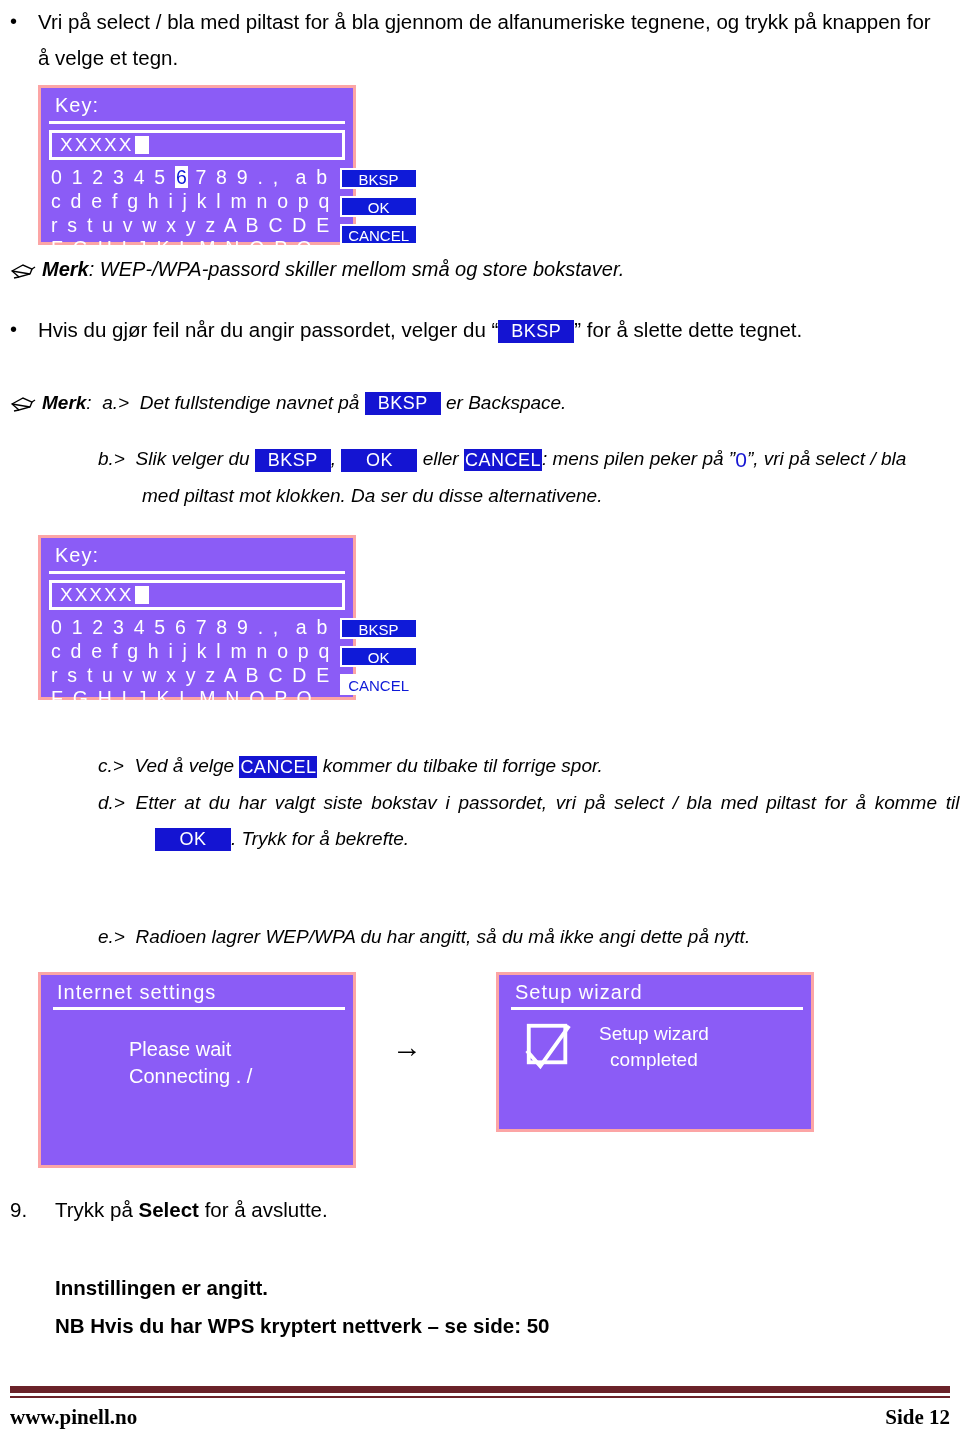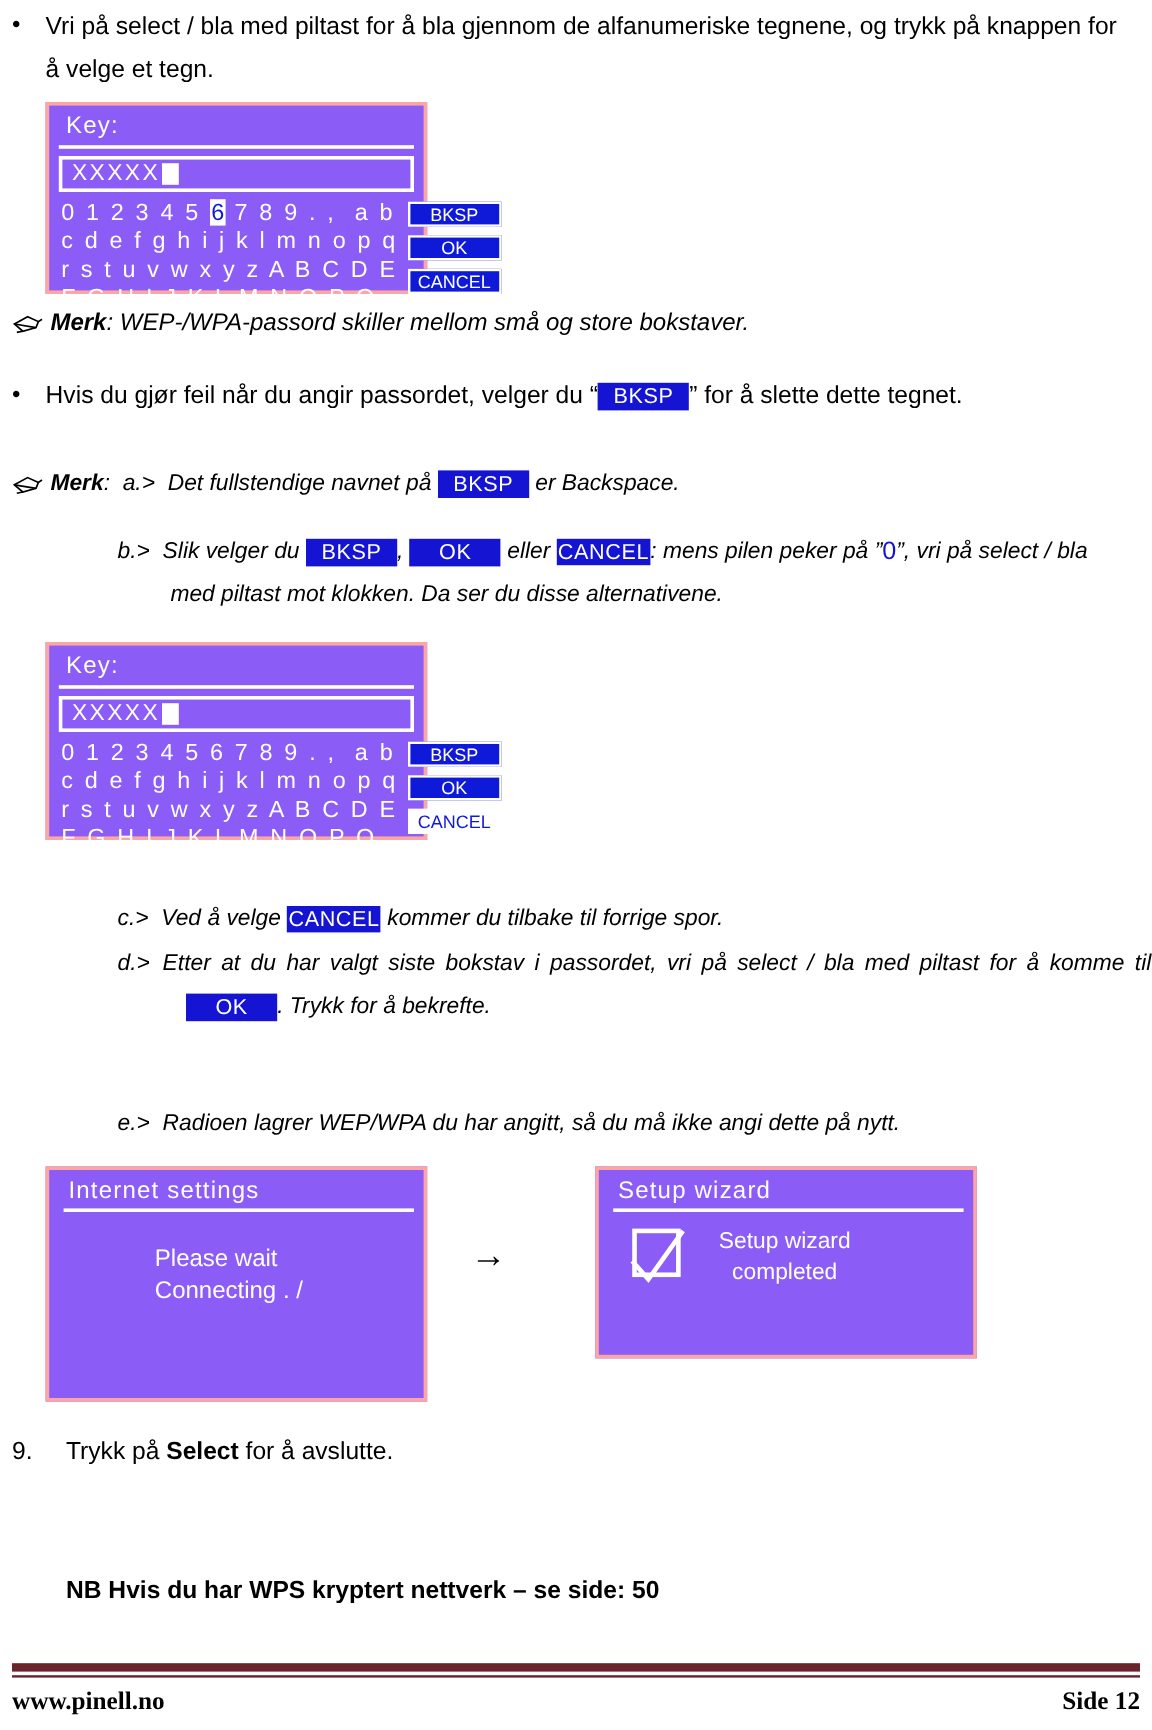--- a/index.html
+++ b/index.html
@@ -288,20 +288,21 @@
         <span style="display:block;">Setup  wizard</span>
         <span style="display:block;">completed</span>
       </span>
     </div>
   </div>
 
   <div class="abs" style="left:10px; top:1198px; width:920px; font-size:20.5px;">
     <span style="display:inline-block; width:45px;">9.</span><span>Trykk på </span><span class="bold">Select</span><span> for å avslutte.</span>
   </div>
 
+  <div class="abs bold" style="left:55px; top:1276px; width:900px; font-size:20.5px;">Innstillingen er angitt.</div>
   <div class="abs bold" style="left:55px; top:1314px; width:900px; font-size:20.5px;">NB Hvis du har WPS kryptert nettverk – se side: 50</div>
 
   <div class="footer-bar-thick" style="top:1386px;"></div>
   <div class="footer-bar-thin" style="top:1396px;"></div>
   <div class="footer-text" style="top:1405px;">
     <span>www.pinell.no</span>
     <span>Side 12</span>
   </div>
 
 </div>

